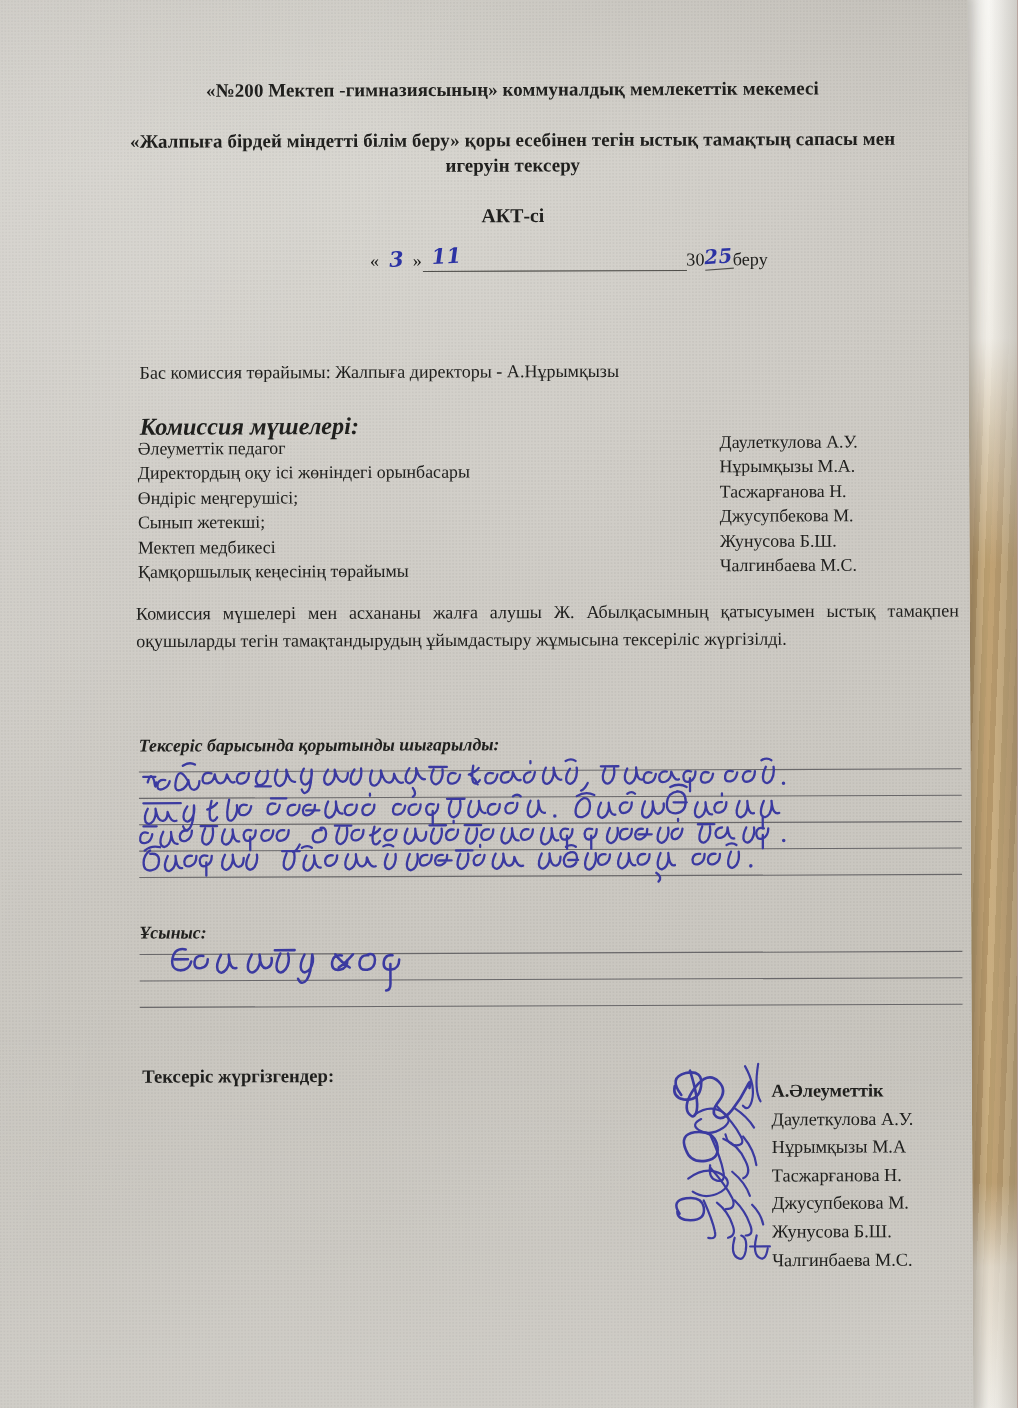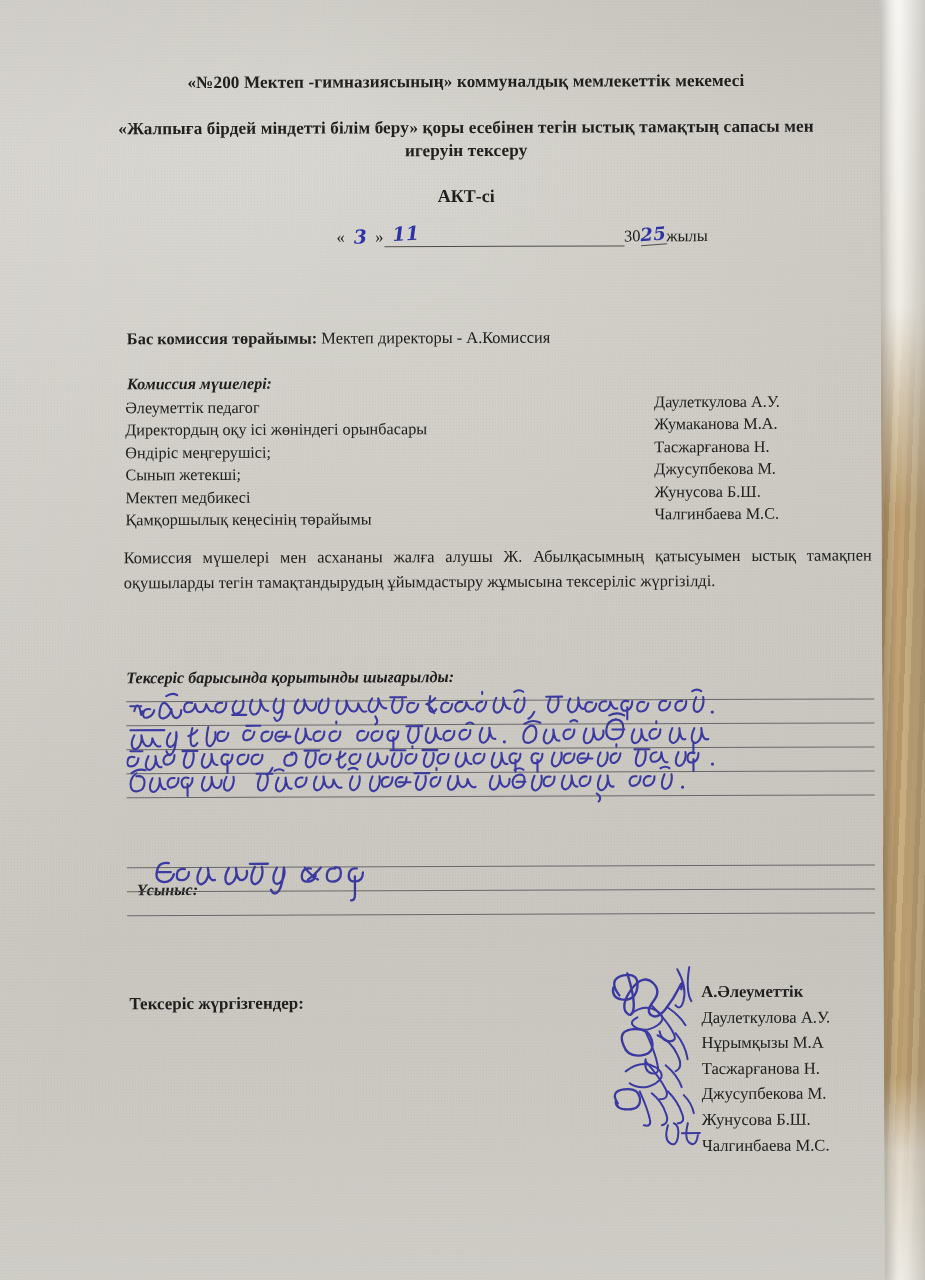--- a/index.html
+++ b/index.html
@@ -146,26 +146,26 @@
     display:inline-block;
     border-bottom: 1.6px solid #4f4e4a;
   }
 
   
   #chair {
     position: absolute;
     left: 128px; top: 328px;
     font-size: 16.4px;
   }
-  #chair b { font-weight: bold; }
+  #chair b { font-weight: normal; }
 
   #members-label {
     position: absolute;
     left: 128px; top: 374px;
-    font-size: 16px;
+    font-size: 22px;
     font-style: italic;
     font-weight: bold;
   }
 
   #roles {
     position: absolute;
     left: 126px; top: 396px;
     font-size: 16.2px;
     line-height: 22.4px;
   }
@@ -186,28 +186,27 @@
     text-justify: inter-word;
   }
 
   .section-it {
     position: absolute;
     font-style: italic;
     font-size: 16.2px;
     font-weight: 600;
   }
   #concl-label { left: 126px; top: 668px; }
-  #suggest-label { left: 126px; top: 880px; margin-left: 10px; }
+  #suggest-label { left: 126px; top: 838px; }
 
   #signers-label {
     position: absolute;
     left: 128px; top: 968px;
     font-size: 17px;
     font-weight: bold;
-    margin-top: 25px;
   }
 
   
   .rules { position: absolute; }
   .rule {
     position: absolute;
     height: 0;
     border-top: 1.5px solid #58575a;
     opacity: .85;
   }
@@ -272,42 +271,42 @@
 
     <div id="akt-title">АКТ-сі</div>
 
     <div class="dateline">
       <span class="q">«</span>
       <span class="hand day-slot">3</span>
       <span class="q">»</span>
       <span class="month-slot"><span class="hand">11</span></span>
       <span>30</span>
       <span class="hand year-dg">25</span>
-      <span>жылы</span>
+      <span>беру</span>
     </div>
 
     <div id="chair">
       <b>Бас комиссия төрайымы:</b>
-      <span>Мектеп директоры -  А.Комиссия</span>
+      <span>Жалпыға директоры -  А.Нұрымқызы</span>
     </div>
 
     <div id="members-label">Комиссия мүшелері:</div>
 
     <div id="roles">
       <div>Әлеуметтік педагог</div>
       <div>Директордың оқу ісі жөніндегі орынбасары</div>
       <div>Өндіріс меңгерушісі;</div>
       <div>Сынып жетекші;</div>
       <div>Мектеп медбикесі</div>
       <div>Қамқоршылық кеңесінің төрайымы</div>
     </div>
 
     <div id="names">
       <div>Даулеткулова А.У.</div>
-      <div>Жумаканова М.А.</div>
+      <div>Нұрымқызы М.А.</div>
       <div>Тасжарғанова Н.</div>
       <div>Джусупбекова М.</div>
       <div>Жунусова Б.Ш.</div>
       <div>Чалгинбаева М.С.</div>
     </div>
 
     <div id="body-para">Комиссия мүшелері мен  асхананы жалға алушы Ж. Абылқасымның қатысуымен ыстық тамақпен оқушыларды тегін тамақтандырудың ұйымдастыру жұмысына тексеріліс жүргізілді.</div>
 
     <div class="section-it" id="concl-label">Тексеріс барысында қорытынды шығарылды:</div>
 

